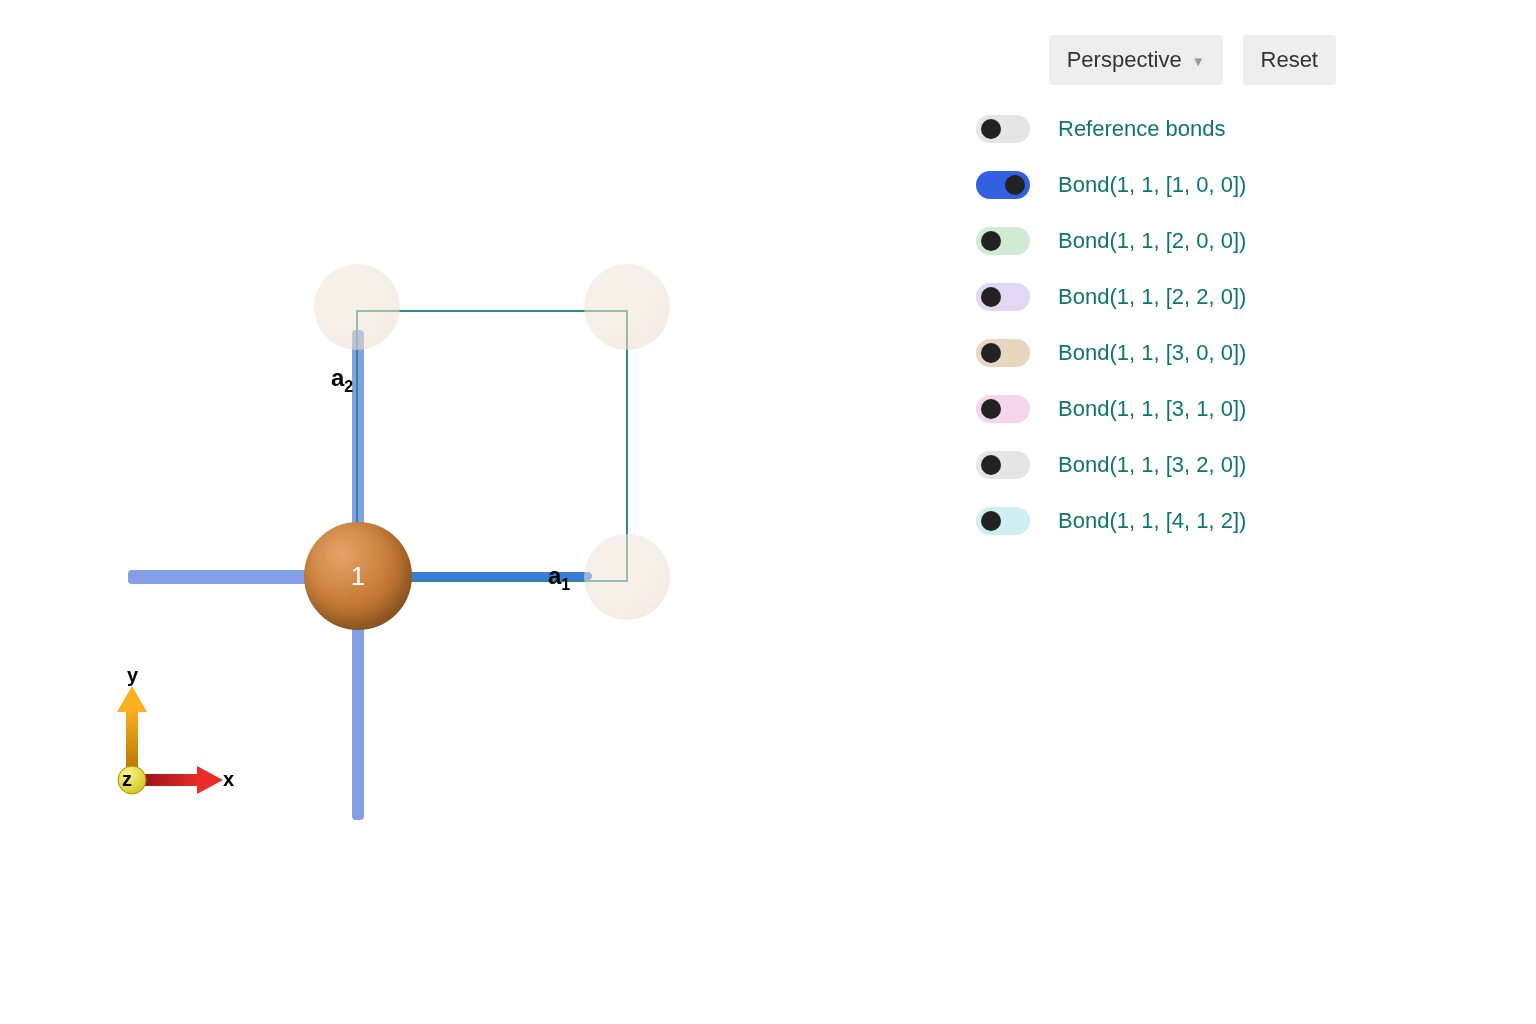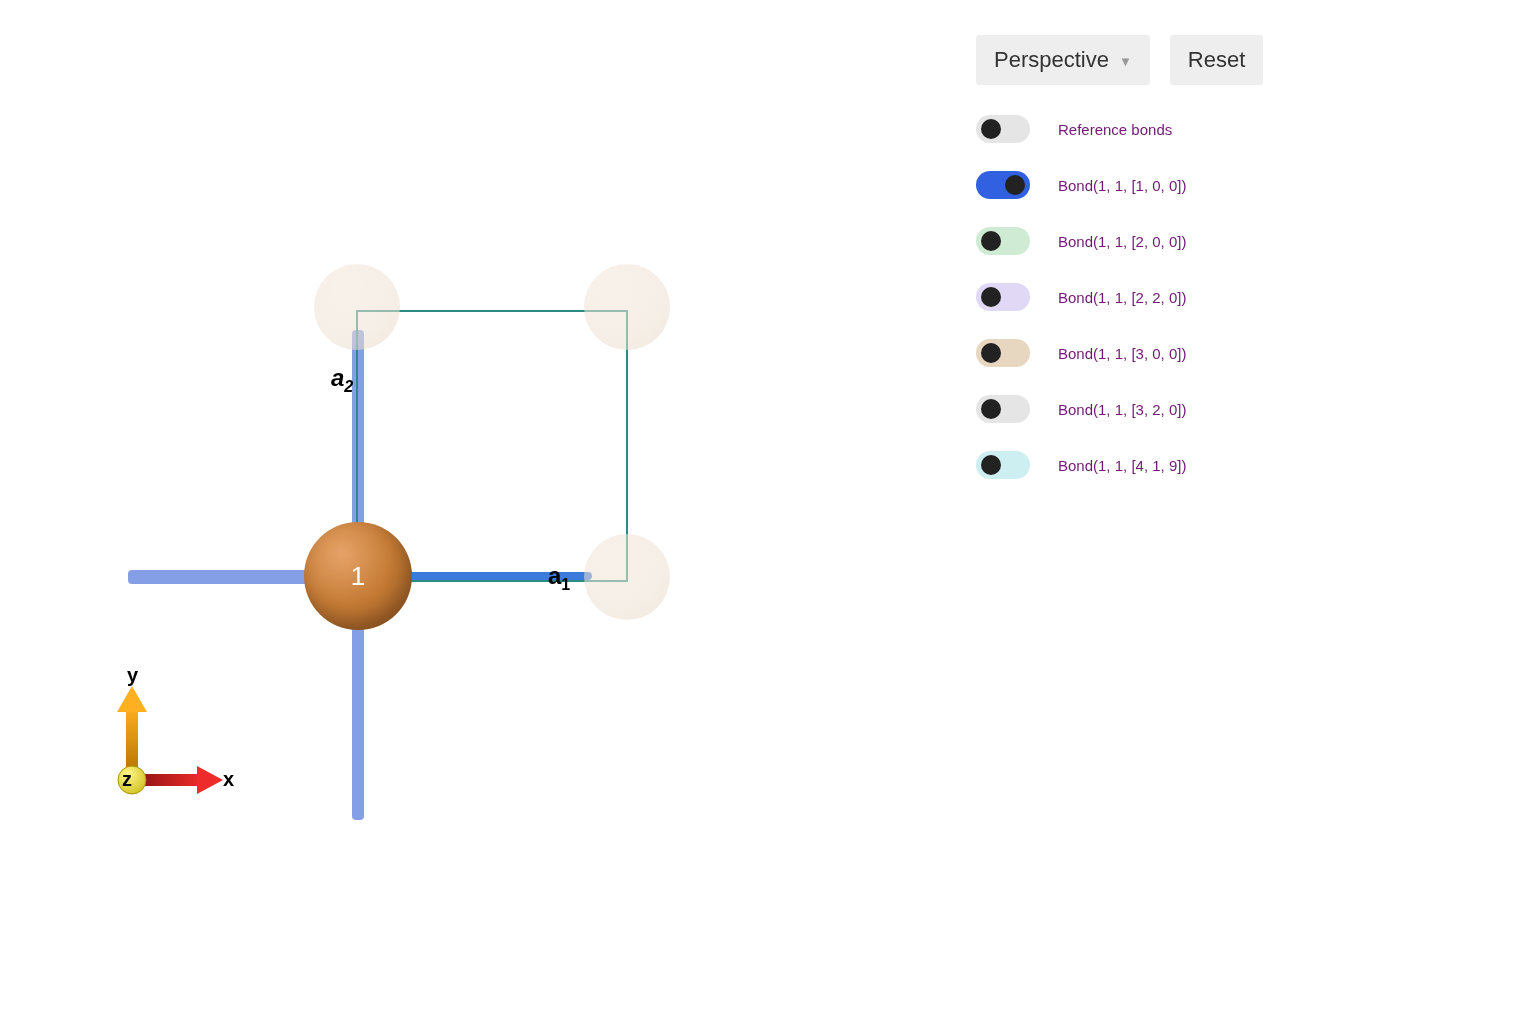--- a/index.html
+++ b/index.html
@@ -16,20 +16,21 @@
   .panel {
     position: absolute;
     top: 35px;
     right: 200px;
     width: 360px;
   }
   .controls-row {
     display: flex;
     gap: 20px;
     margin-bottom: 30px;
+    justify-content: flex-end;
   }
   .dropdown, .btn {
     background: #eeeeee;
     border: none;
     padding: 12px 18px;
     font-size: 22px;
     color: #333;
     cursor: pointer;
     border-radius: 3px;
   }
@@ -62,22 +63,22 @@
     width: 20px;
     height: 20px;
     background: #222;
     border-radius: 50%;
     position: absolute;
     top: 4px;
   }
   .toggle.off .knob { left: 5px; }
   .toggle.on  .knob { right: 5px; }
   .legend-label {
-    font-size: 15px;
-    color: #701a75;
+    font-size: 22px;
+    color: #0f766e;
   }
   
   .view {
     position: absolute;
     left: 0;
     top: 0;
     width: 980px;
     height: 900px;
   }
   .cell-box {
@@ -154,21 +155,21 @@
   <div class="atom ghost" style="left:584px; top:264px; width:86px; height:86px;"></div>
   <div class="atom ghost" style="left:584px; top:534px; width:86px; height:86px;"></div>
 
   <div class="atom main" style="left:304px; top:522px; width:108px; height:108px;">
     <span class="atom-label">1</span>
   </div>
 
   <div class="axis-label" style="left:548px; top:562px;text-align:right;">
     <span>a</span><sub>1</sub>
   </div>
-  <div class="axis-label" style="left:331px; top:364px;font-style:italic;">
+  <div class="axis-label" style="left:331px; top:364px;">
     <span>a</span><sub>2</sub>
   </div>
 </div>
 
 <div class="compass">
   <svg width="130" height="130" viewBox="0 0 130 130">
     <defs>
       <linearGradient id="gx" x1="0" y1="0" x2="1" y2="0">
         <stop offset="0" stop-color="#8a1111"></stop>
           <stop offset="1" stop-color="#ee2b2b"></stop>
@@ -232,25 +233,31 @@
         </div>
         <span class="legend-label">Bond(1, 1, [2, 2, 0])</span>
       </div>
       <div class="legend-item">
         <div class="toggle off" style="background:#e7d6c0">
           <div class="knob"></div>
         </div>
         <span class="legend-label">Bond(1, 1, [3, 0, 0])</span>
       </div>
       <div class="legend-item">
+        <div class="toggle off" style="background:#f5d6ec">
+          <div class="knob"></div>
+        </div>
+        <span class="legend-label">Bond(1, 1, [3, 1, 0])</span>
+      </div>
+      <div class="legend-item">
         <div class="toggle off" style="background:#e5e5e5">
           <div class="knob"></div>
         </div>
         <span class="legend-label">Bond(1, 1, [3, 2, 0])</span>
       </div>
       <div class="legend-item">
         <div class="toggle off" style="background:#cdeff2">
           <div class="knob"></div>
         </div>
-        <span class="legend-label">Bond(1, 1, [4, 1, 9])</span>
+        <span class="legend-label">Bond(1, 1, [4, 1, 2])</span>
       </div>
   </div>
 </div>
 
 </body></html>

